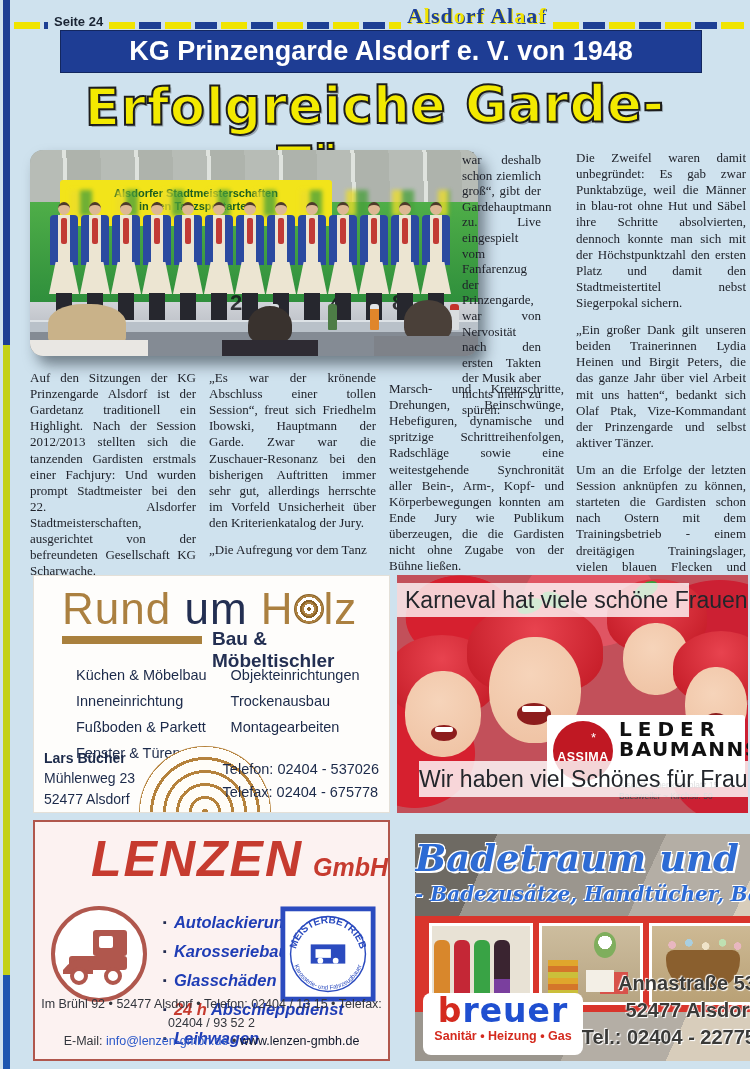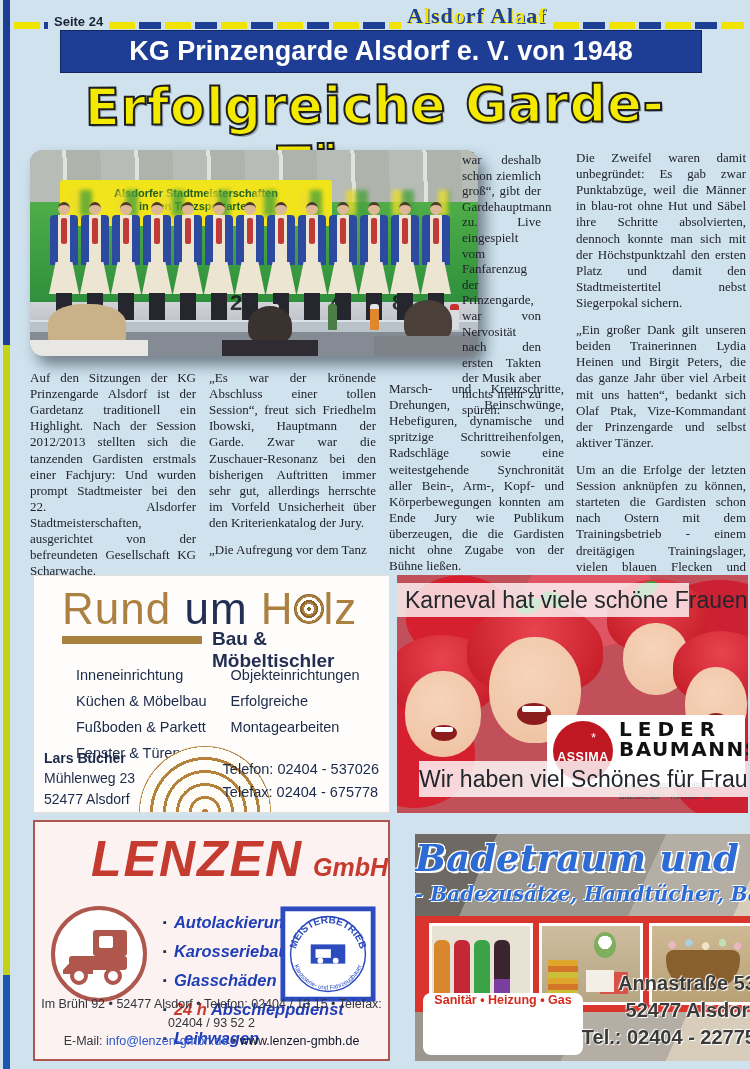--- a/index.html
+++ b/index.html
@@ -347,28 +347,28 @@
     </div>
   </div>
 
   <div class="ads1">
     <div class="ad-holz">
       <div class="holz-logo"><span class="tan">Rund</span><span class="navy"> um </span><span class="tan">H</span><span class="holz-ring"></span><span class="tan">lz</span></div>
       <div class="holz-rule"></div>
       <div class="holz-sub">Bau &amp; Möbeltischler</div>
       <div class="holz-services">
         <ul>
+            <li>Küchen &amp; Möbelbau</li>
             <li>Inneneinrichtung</li>
-            <li>Küchen &amp; Möbelbau</li>
             <li>Fußboden &amp; Parkett</li>
             <li>Fenster &amp; Türen</li>
           </ul>
         <ul>
             <li>Objekteinrichtungen</li>
-            <li>Erfolgreiche</li>
+            <li>Trockenausbau</li>
             <li>Montagearbeiten</li>
           </ul>
       </div>
       <div class="holz-person">
         <div class="nm">Lars Bücher</div>
         <div>Mühlenweg 23</div>
         <div>52477 Alsdorf</div>
       </div>
       <div class="holz-ringsgfx">
           <div class="rings"></div>
@@ -468,20 +468,21 @@
             <div class="bd-stack"></div>
             <div class="bd-box"></div>
             <div class="bd-flower"></div>
           </div>
         <div class="bd-ph bd-ph3">
             <div class="bd-basket"></div>
             <div class="bd-bombs"></div>
           </div>
       </div>
       <div class="bd-brand">
+        <div class="nm"><span class="b">b</span><span class="rest">reuer</span></div>
         <div class="sb">Sanitär • Heizung • Gas</div>
       </div>
       <div class="bd-addr">
         <div>Annastraße 53</div>
         <div>52477 Alsdorf</div>
         <div>Tel.: 02404 - 22775</div>
       </div>
     </div>
   </div>
 </div>

